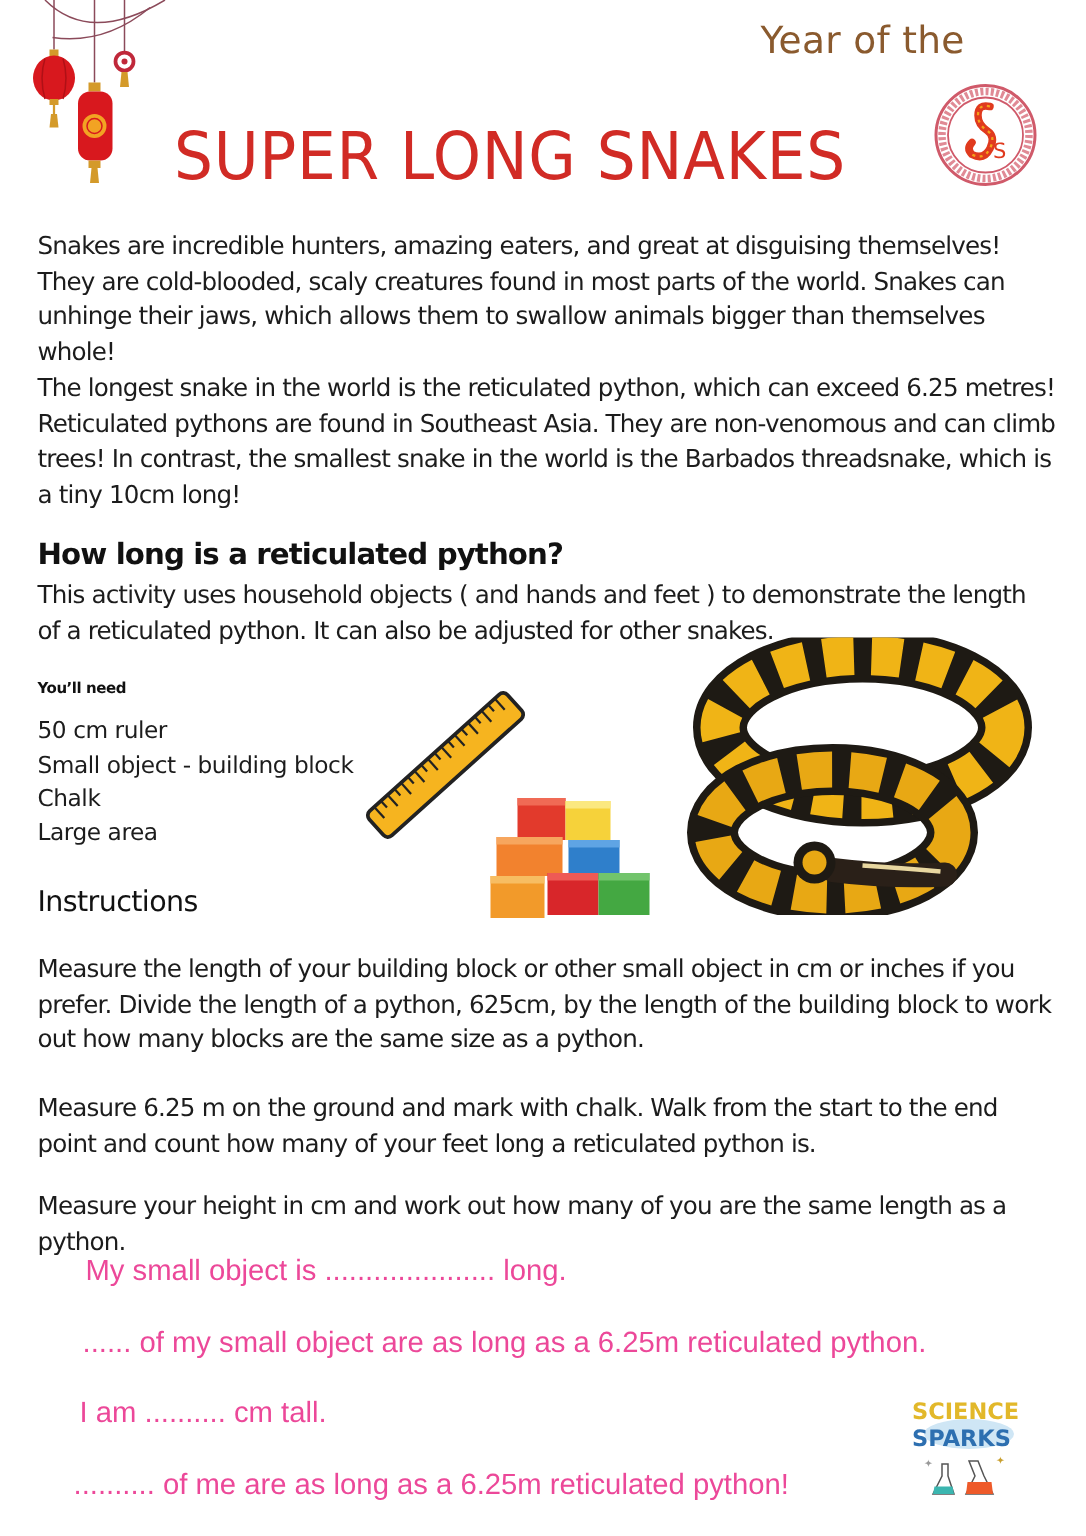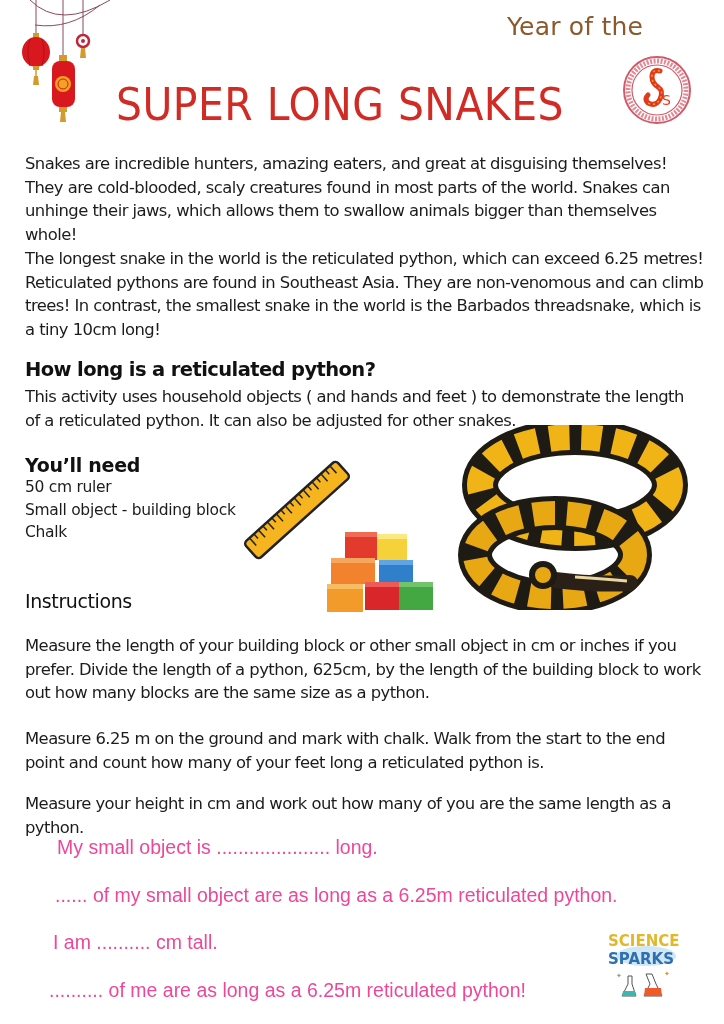--- a/index.html
+++ b/index.html
@@ -8,21 +8,21 @@
     
     .year-title { position:absolute; left:505px; top:8px; width:140px; text-align:center; font-size:25px; line-height:37px; color:#8a5a2e; font-family:"DejaVu Sans", sans-serif; font-weight:normal; letter-spacing:0.2px; }
     .main-title { position:absolute; left:116px; top:80px; font-size:44px; line-height:50px; color:#d12b25; font-family:"DejaVu Sans", sans-serif; letter-spacing:0.5px; font-weight:normal; transform:scaleX(0.93); transform-origin:left top; white-space:nowrap; }
     .lanterns { position:absolute; left:0; top:0; width:120px; height:130px; }
     .snake-badge { position:absolute; left:622px; top:55px; width:70px; height:70px; }
 
     
     .para { position:absolute; left:25px; width:680px; font-size:16.4px; line-height:23.5px; color:#1c1c1c; font-family:"DejaVu Sans", sans-serif; font-weight:normal; letter-spacing:-0.55px; }
     .para p { margin:0; }
     .h2 { position:absolute; left:25px; top:358px; font-size:19.5px; font-weight:bold; color:#111; font-family:"DejaVu Sans", sans-serif; letter-spacing:-0.6px; }
-    .need-title { position:absolute; left:25px; top:454px; font-size:19px; font-weight:bold; color:#111; font-family:"DejaVu Sans", sans-serif; letter-spacing:-0.3px;}
+    .need-title { position:absolute; left:25px; top:454px; font-size:10px; font-weight:bold; color:#111; font-family:"DejaVu Sans", sans-serif; letter-spacing:-0.3px;}
     .need-list { position:absolute; left:25px; top:476px; font-size:15.5px; line-height:22.5px; color:#1c1c1c; font-family:"DejaVu Sans", sans-serif; letter-spacing:-0.3px; }
     .need-list div { white-space:nowrap; }
     .instr-title { position:absolute; left:25px; top:590px; font-size:19px; color:#111; font-family:"DejaVu Sans", sans-serif; letter-spacing:-0.4px; }
 
     .fill { position:absolute; font-size:19.5px; font-weight:normal; color:#ec4899; font-family:"Liberation Sans", sans-serif; white-space:nowrap; letter-spacing:0px; }
 
     .ruler { position:absolute; left:240px; top:455px; width:115px; height:110px; }
     .blocks { position:absolute; left:325px; top:530px; width:110px; height:84px; }
     .python { position:absolute; left:455px; top:425px; width:235px; height:185px; }
     .logo { position:absolute; left:604px; top:928px; width:80px; height:74px; }
@@ -81,20 +81,21 @@
 <div class="h2">How long is a reticulated python?</div>
 <div class="para" style="top:385px; width:660px;">
   <p>This activity uses household objects ( and hands and feet ) to demonstrate the length of a reticulated python. It can also be adjusted for other snakes.</p>
 </div>
 
 <div class="need-title">You’ll need</div>
 <div class="need-list">
   <div>50 cm ruler</div>
   <div>Small object - building block</div>
   <div>Chalk</div>
+  <div>Large area</div>
 </div>
 
 <svg class="ruler" viewBox="0 0 115 110">
   <g transform="rotate(-42 57 55)">
     <rect x="-5" y="44" width="124" height="22" rx="4" fill="#f6b41f" stroke="#222" stroke-width="2.5"></rect>
     <g stroke="#222" stroke-width="1.5">
       <line x1="3" y1="44" x2="3" y2="54"></line>
         <line x1="9" y1="44" x2="9" y2="50"></line>
         <line x1="15" y1="44" x2="15" y2="54"></line>
       <line x1="21" y1="44" x2="21" y2="50"></line>

